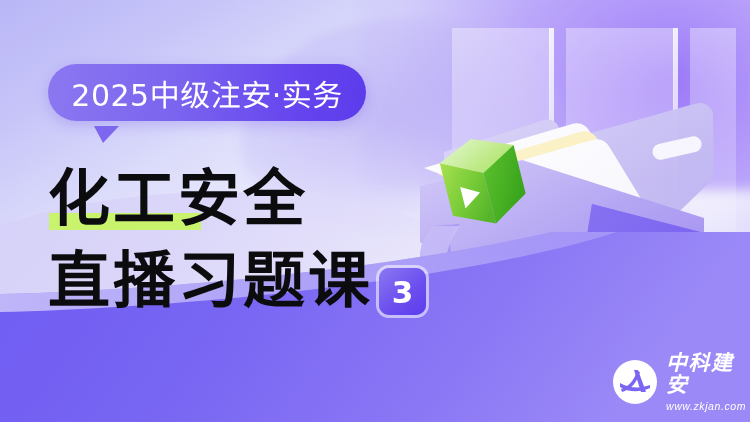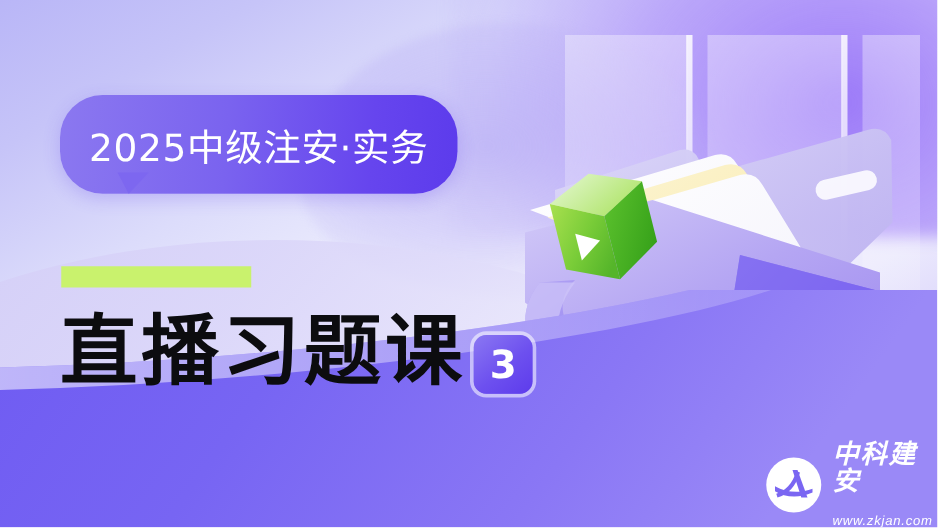--- a/index.html
+++ b/index.html
@@ -91,22 +91,22 @@
 
   
   .wave-band { bottom: 0; left: 0; width: 750px; height: 190px; }
 
   
   .illus { position: absolute; left: 404px; top: 28px; width: 346px; height: 336px; }
 
   
   .pill-wrap {
     position: absolute;
-    left: 48px; top: 76px;
-    width: 318px; height: 79px;
+    left: 48px; top: 64px;
+    width: 318px; height: 57px;
   }
   .pill {
     position: absolute; inset: 0;
     border-radius: 34px;
     background: linear-gradient(95deg, #8b78f0 0%, #7a63ef 42%, #6645ee 78%, #5c3bec 100%);
     box-shadow: 0 4px 14px rgba(92,59,236,0.22);
   }
   .pill-tail {
     position: absolute;
     left: 46px; top: 62px;
@@ -189,21 +189,21 @@
     font-size: 21px;
     font-weight: 700;
     letter-spacing: 1.5px;
     line-height: 1.05;
     font-family: "DejaVu Sans", "Liberation Sans", sans-serif;
   }
   .logo-url {
     color: #ffffff;
     font-size: 10.5px;
     letter-spacing: 0.6px;
-    margin-top: 15px;
+    margin-top: 4px;
     font-family: "Liberation Sans", sans-serif;
   }
 </style>
 </head>
 <body>
 
 <div id="banner">
 
   <div class="bg-layer glow-tr"></div>
   <div class="bg-layer blob-top"></div>
@@ -323,20 +323,21 @@
 
   <div class="pill-wrap">
     <div class="pill"></div>
     <div class="pill-tail"></div>
     <div class="pill-text">2025中级注安·实务</div>
   </div>
 
   <div class="headline">
     <div class="line">
       <span class="hl-bar"></span>
+      <span class="line-text">化工安全</span>
     </div>
     <div class="line">
       <span class="line-text">直播习题课</span>
     </div>
   </div>
 
   <div class="num-badge">3</div>
 
   <div class="logo">
     <span class="logo-mark">

